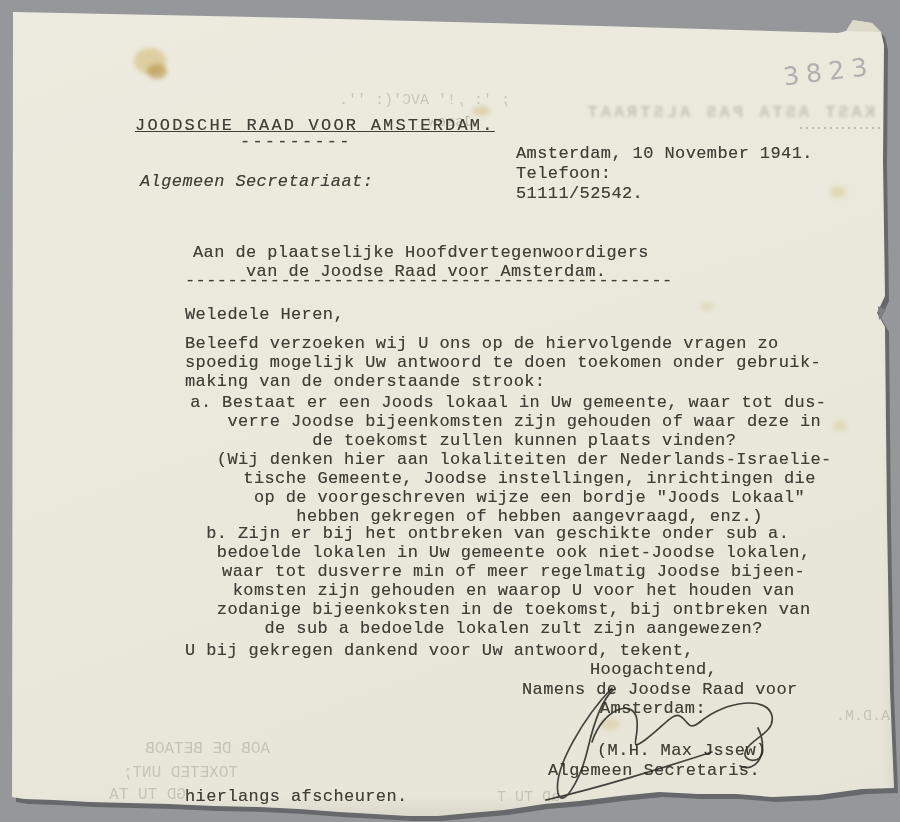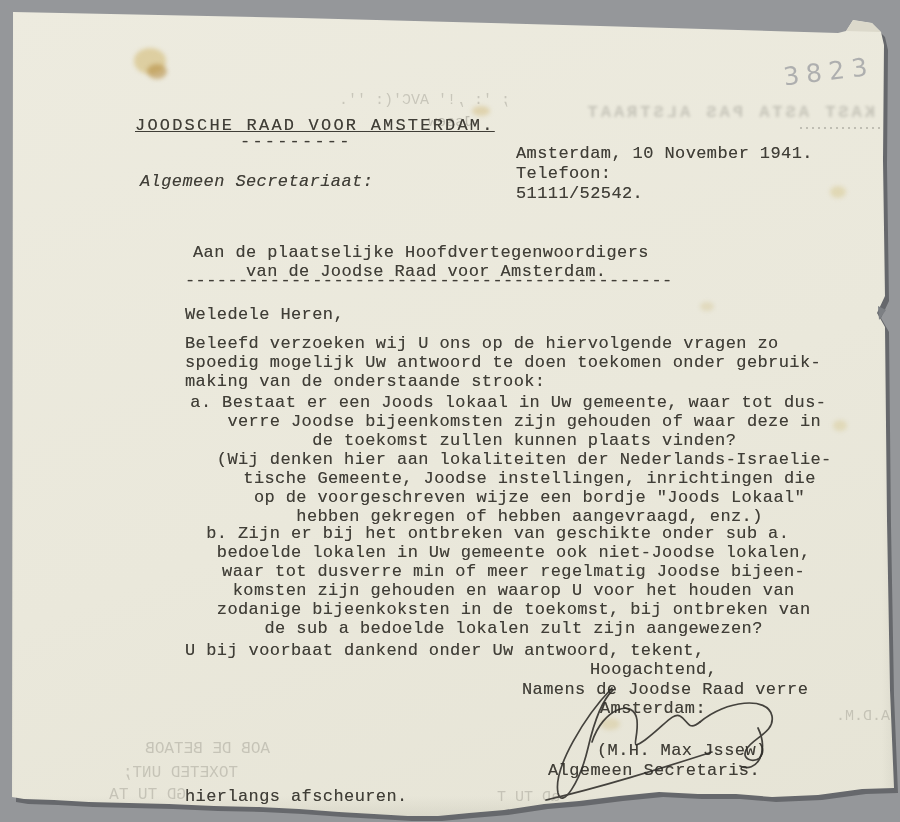--- a/index.html
+++ b/index.html
@@ -88,24 +88,24 @@
    (Wij denken hier aan lokaliteiten der Nederlands-Israelie-
     tische Gemeente, Joodse instellingen, inrichtingen die
     op de voorgeschreven wijze een bordje "Joods Lokaal"
     hebben gekregen of hebben aangevraagd, enz.)</div>
     <div class="tw" style="left:185px;top:524px;text-align:center;">b. Zijn er bij het ontbreken van geschikte onder sub a.
    bedoelde lokalen in Uw gemeente ook niet-Joodse lokalen,
    waar tot dusverre min of meer regelmatig Joodse bijeen-
    komsten zijn gehouden en waarop U voor het houden van
    zodanige bijeenkoksten in de toekomst, bij ontbreken van
    de sub a bedoelde lokalen zult zijn aangewezen?</div>
-    <div class="tw" style="left:185px;top:641px;">U bij voorbaat dankend onder Uw antwoord, tekent,</div>
+    <div class="tw" style="left:185px;top:641px;">U bij gekregen dankend voor Uw antwoord, tekent,</div>
 
     <div class="tw" style="left:590px;top:660px;">Hoogachtend,</div>
-    <div class="tw" style="left:522px;top:680px;">Namens de Joodse Raad verre</div>
+    <div class="tw" style="left:522px;top:680px;">Namens de Joodse Raad voor</div>
     <div class="tw" style="left:600px;top:699px;">Amsterdam:</div>
     <div class="tw" style="left:597px;top:741px;">(M.H. Max Jssew)</div>
     <div class="tw" style="left:548px;top:761px;">Algemeen Secretaris.</div>
 
     <svg class="sig" width="900" height="822" viewBox="0 0 900 822">
       <g fill="none" stroke="#2e2c28" stroke-width="1.7" stroke-linecap="round" opacity=".88">
         <path d="M612 688 C 585 716, 553 768, 558 793 C 562 810, 580 782, 588 748 C 594 722, 601 701, 613 690"></path>
         <path d="M592 742 C 603 708, 634 698, 637 720 C 639 740, 628 752, 645 740 C 664 726, 673 712, 680 716 C 688 720, 688 732, 700 722"></path>
         <path d="M700 722 C 726 700, 768 696, 772 716 C 775 733, 752 738, 746 750 C 742 759, 752 763, 760 758"></path>
         <path d="M758 728 C 770 752, 756 774, 740 766"></path>

